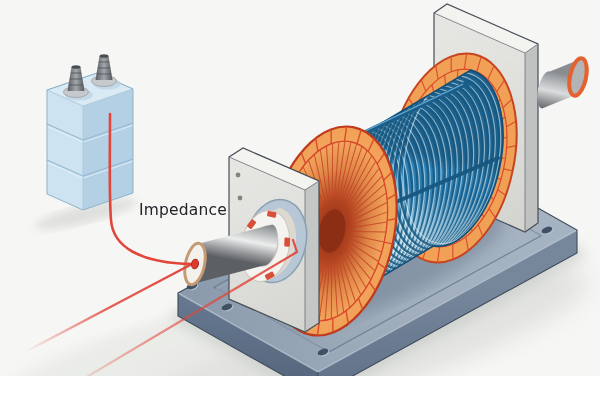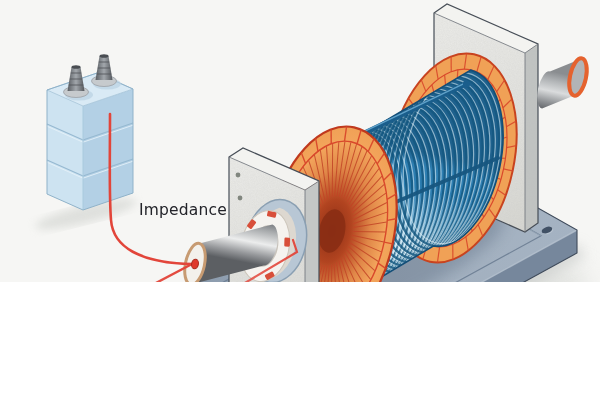--- a/index.html
+++ b/index.html
@@ -1,16 +1,16 @@
 <!DOCTYPE html>
 <html><head>
 <meta charset="utf-8">
 <style>
   html,body{margin:0;padding:0;background:#ffffff;}
-  #stage{width:600px;height:282px;position:relative;overflow:hidden;
+  #stage{width:600px;height:376px;position:relative;overflow:hidden;
          font-family:"DejaVu Sans",sans-serif;}
   svg{display:block;}
   text{font-family:"DejaVu Sans",sans-serif;}
 </style>
 </head>
 <body>
 
 <div id="stage">
 <svg width="600" height="400" viewBox="0 0 600 400" xmlns="http://www.w3.org/2000/svg">
   <defs>

